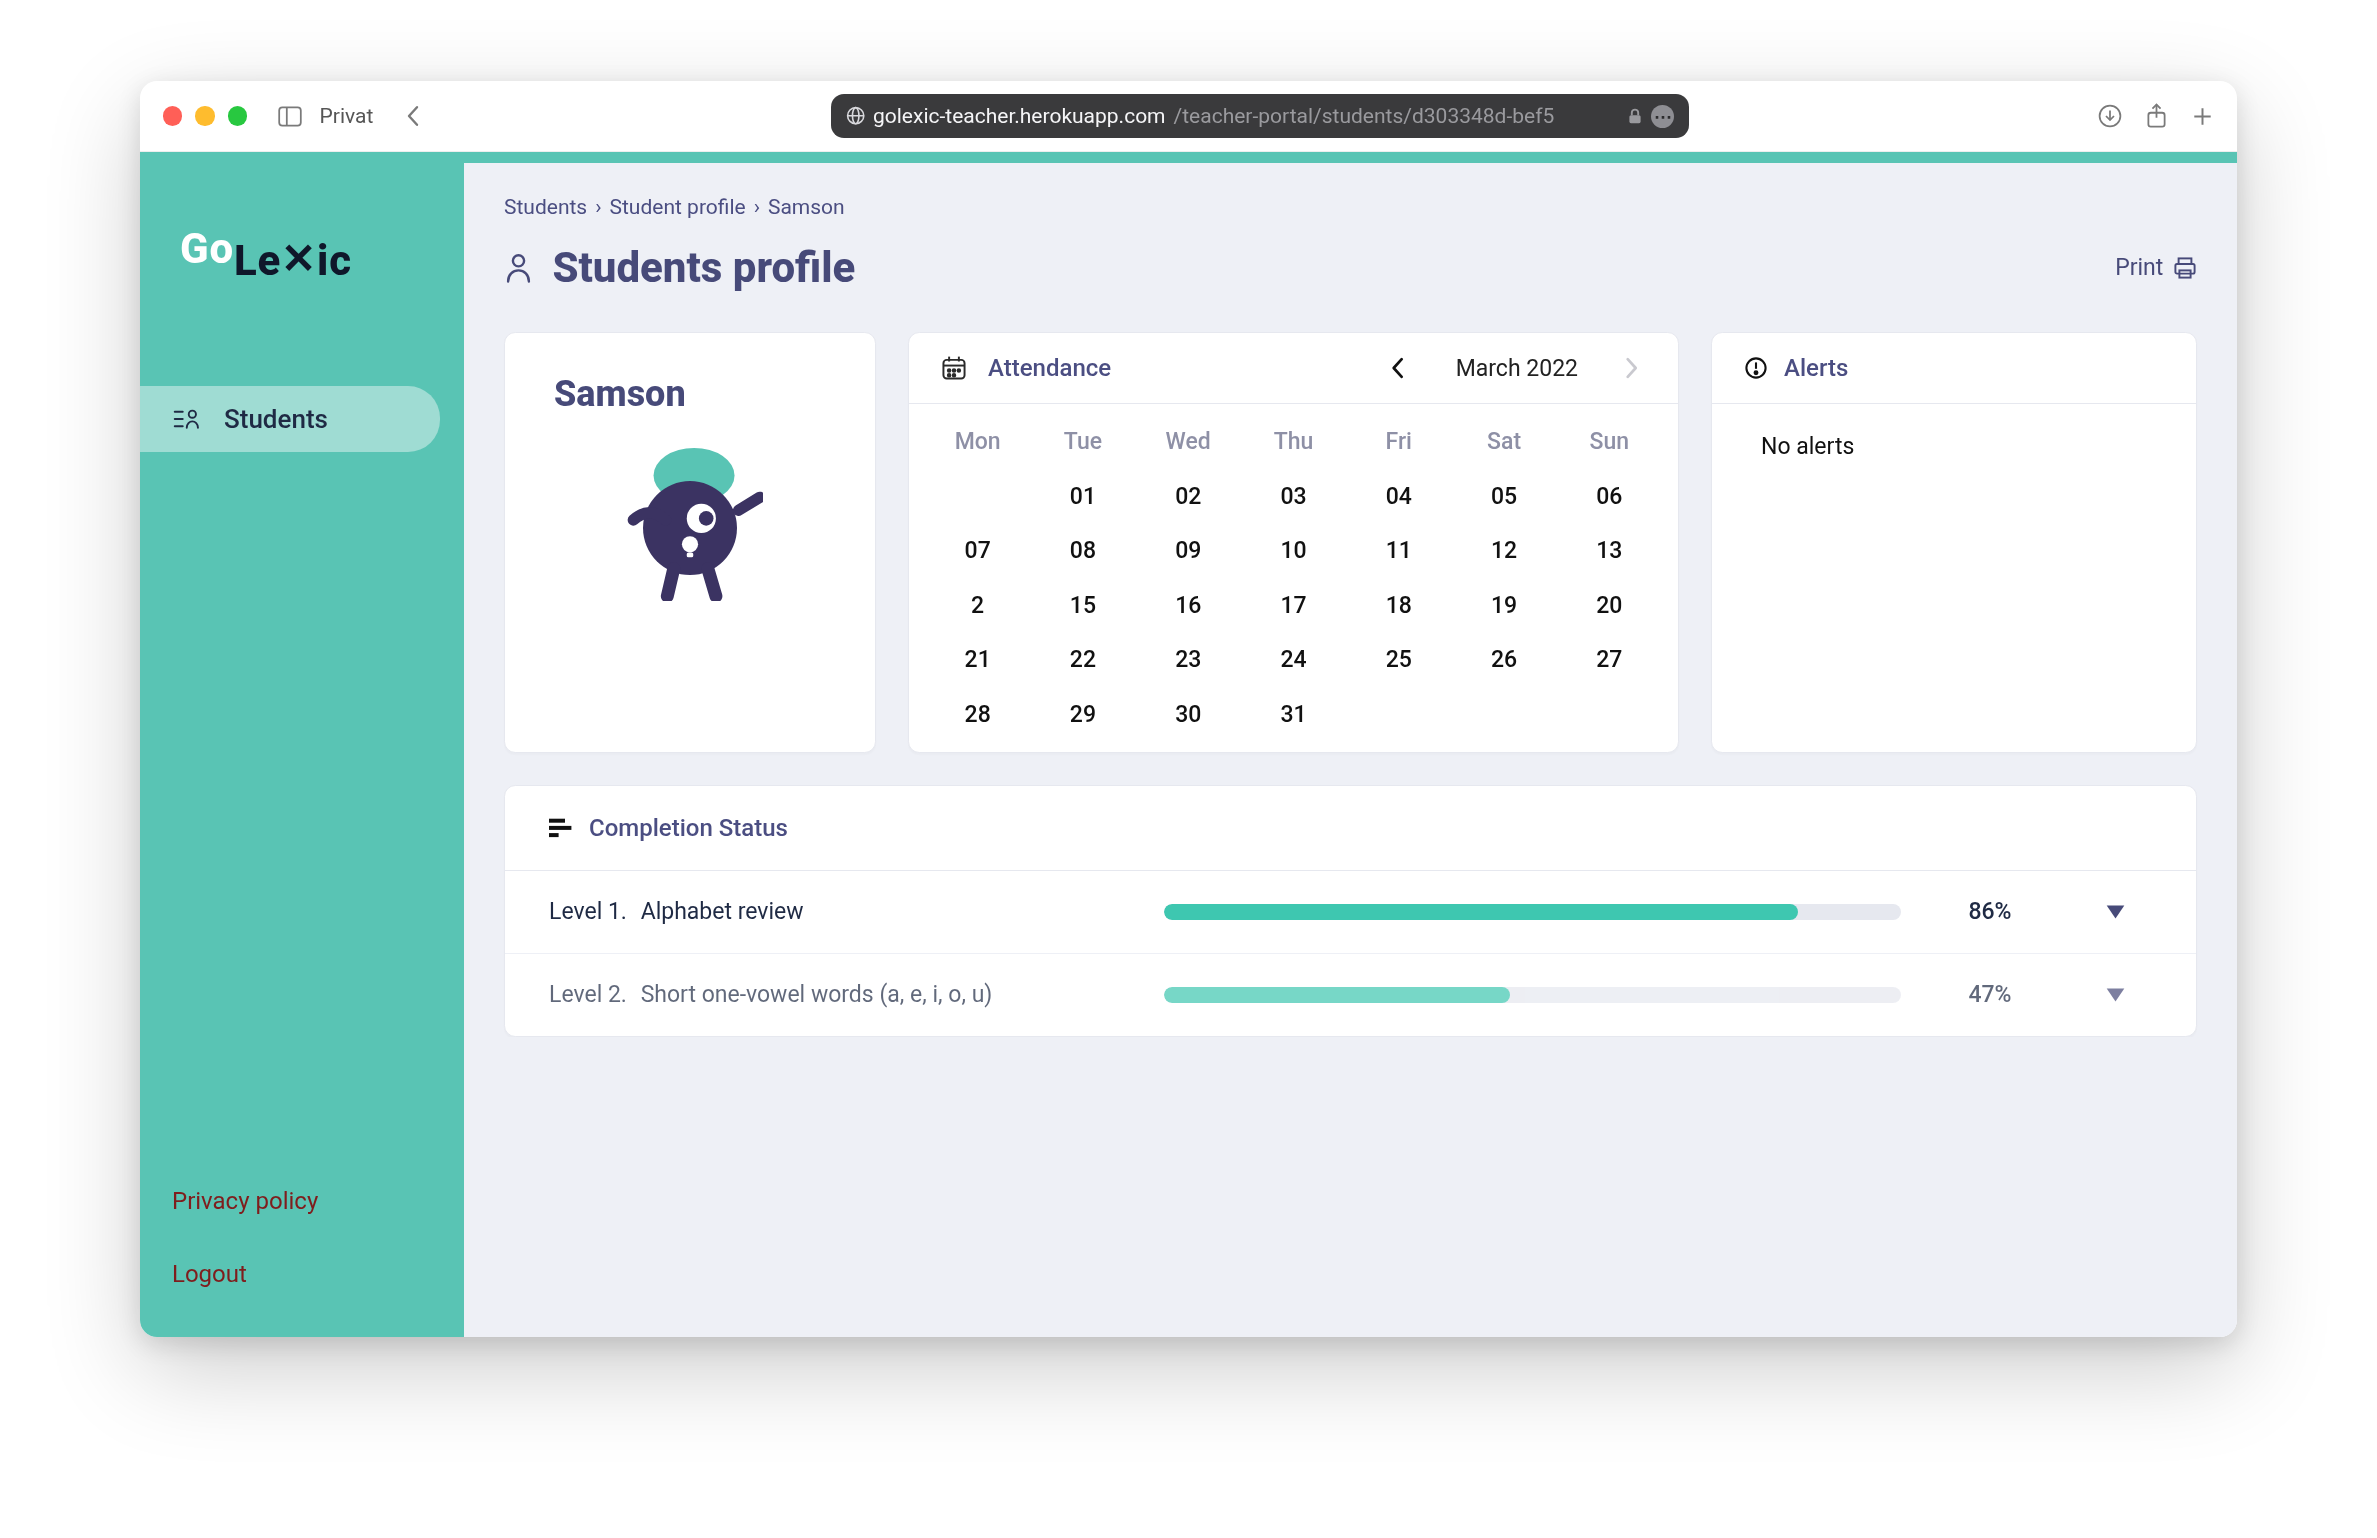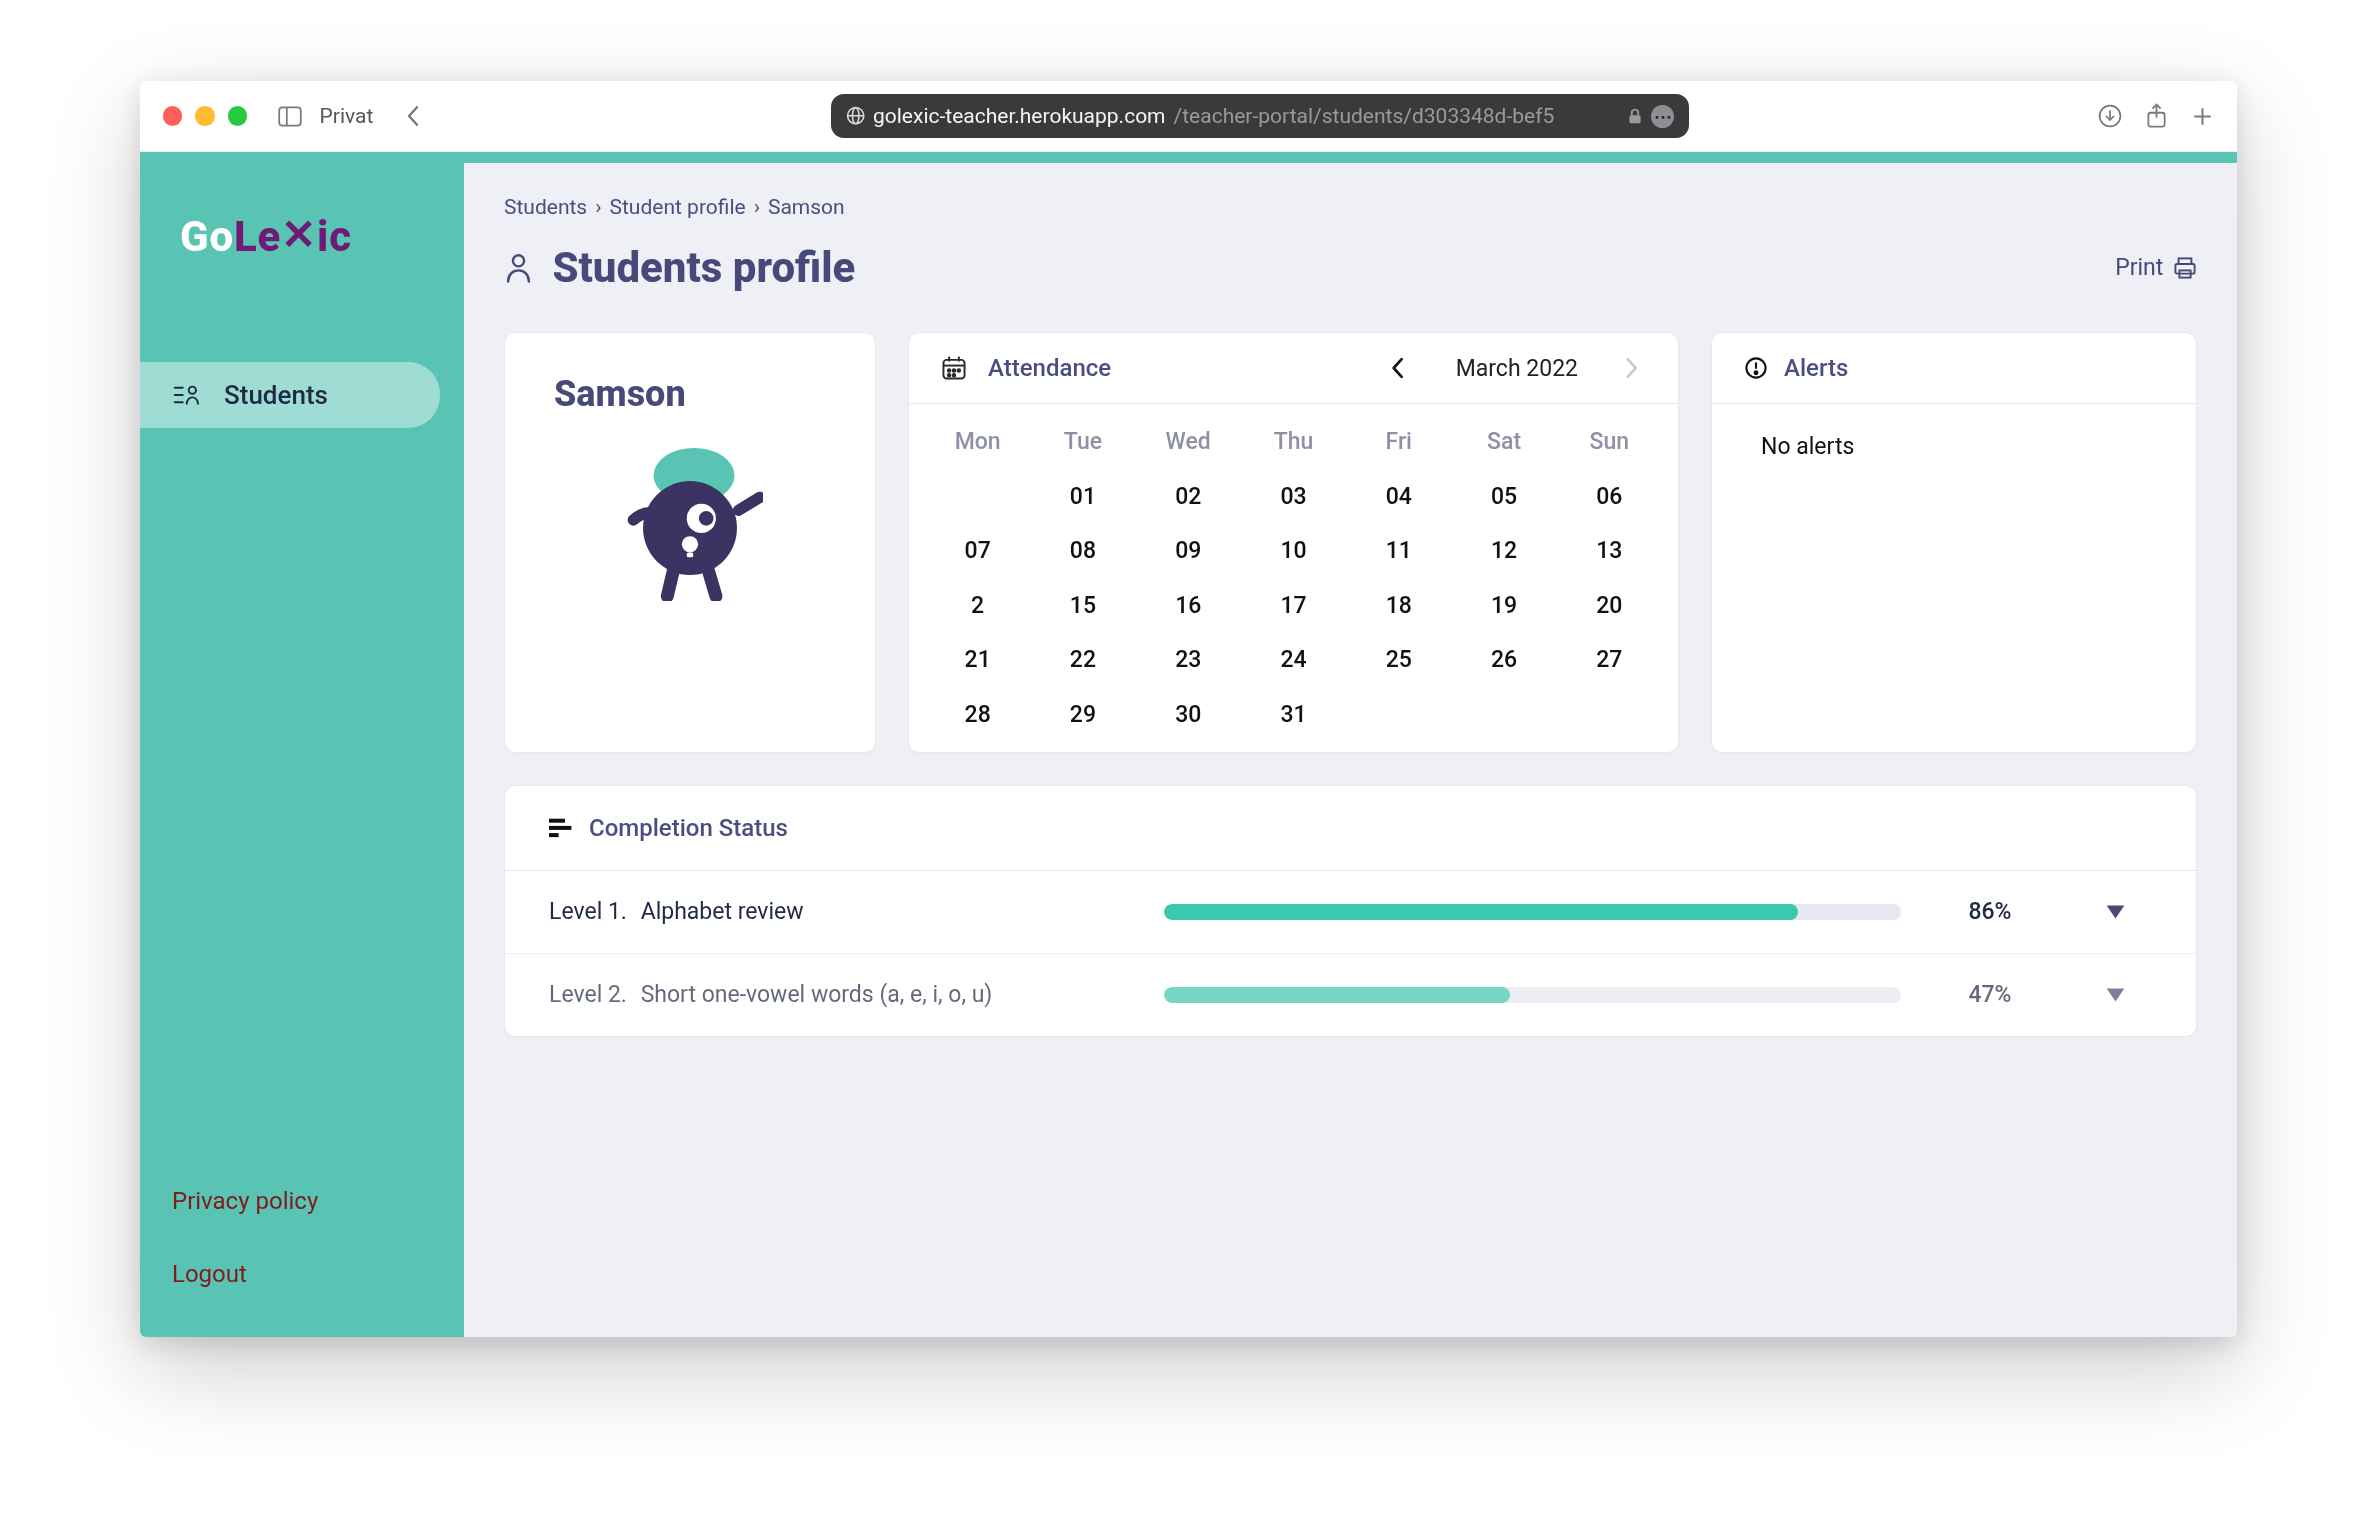--- a/index.html
+++ b/index.html
@@ -6,21 +6,21 @@
   html, body { width: 100%; height: 100%; background: #ffffff; }
   body {
     font-family: -apple-system, BlinkMacSystemFont, "Segoe UI", Roboto, Helvetica, Arial, sans-serif;
     display: flex; align-items: flex-start; justify-content: center;
     padding: 81px 32px;
   }
 
   
   .window {
     width: 2097px;
-    border-radius: 6px;
+    border-radius: 17px;
     box-shadow: 0 32px 97px rgba(0,0,0,.20), 0 6.5px 24px rgba(0,0,0,.12);
     overflow: hidden;
     background: #fff;
     display: flex; flex-direction: column;
   }
   .titlebar {
     height: 71px;
     display: flex; align-items: center;
     padding: 0 23px;
     gap: 14.6px;
@@ -57,21 +57,21 @@
     width: 324px; background:#59c4b4;
     display:flex; flex-direction:column;
     padding-top: 49px;
     gap: 36px;
   }
   .logo {
     font-size: 42px; font-weight: 800; color:#fff;
     padding: 0 32px 65px 40px; letter-spacing: 0.8px;
     display:flex; align-items:center;
   }
-  .logo .lex { color:#701a75; }
+  .logo .lex { color:#0f172a;margin-top:24px; }
   .logo .lex-x { display:inline-block; transform: translateY(-1.6px);}
   .nav { display:flex; flex-direction:column; gap: 32px; padding-right: 24px;}
   .nav-item {
     display:flex; align-items:center; gap: 23px;
     font-size: 26px; color:#1f2a44; font-weight: 500;
     padding: 18px 24px 18px 32px;
     border-radius: 0 32px 32px 0;
     cursor:pointer;
   }
   .nav-item.active { background:#9fdcd3; }

